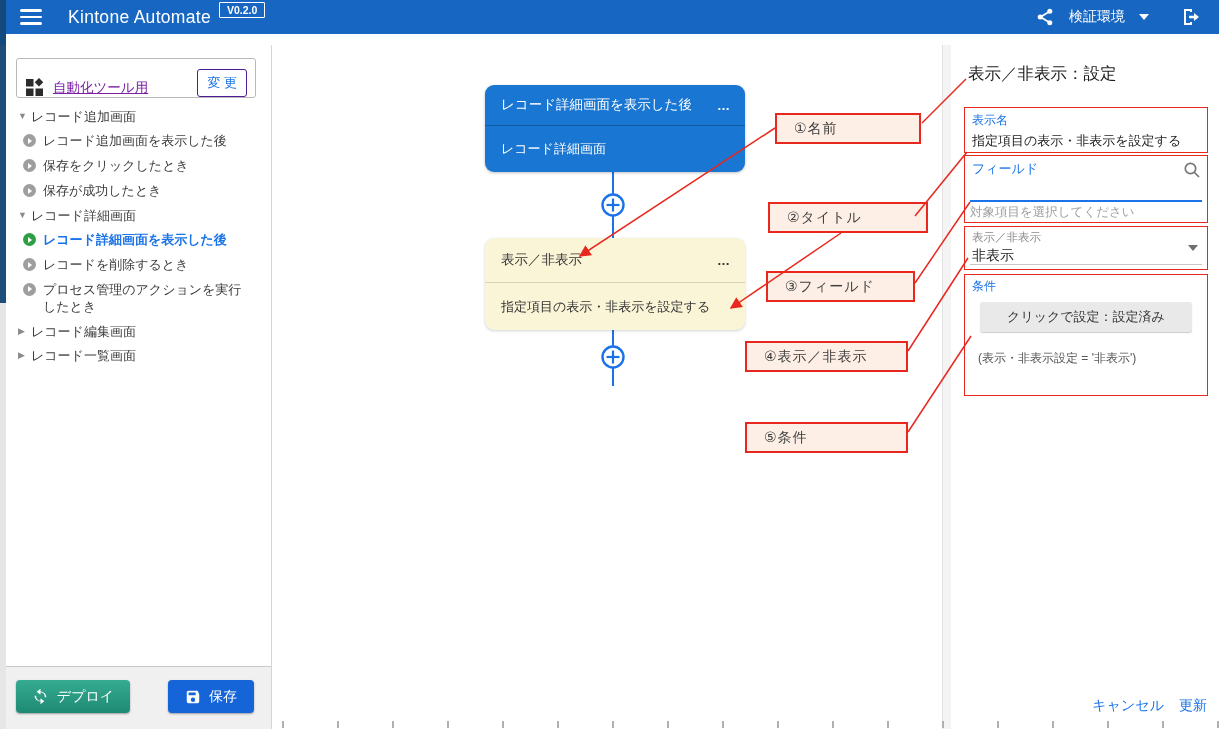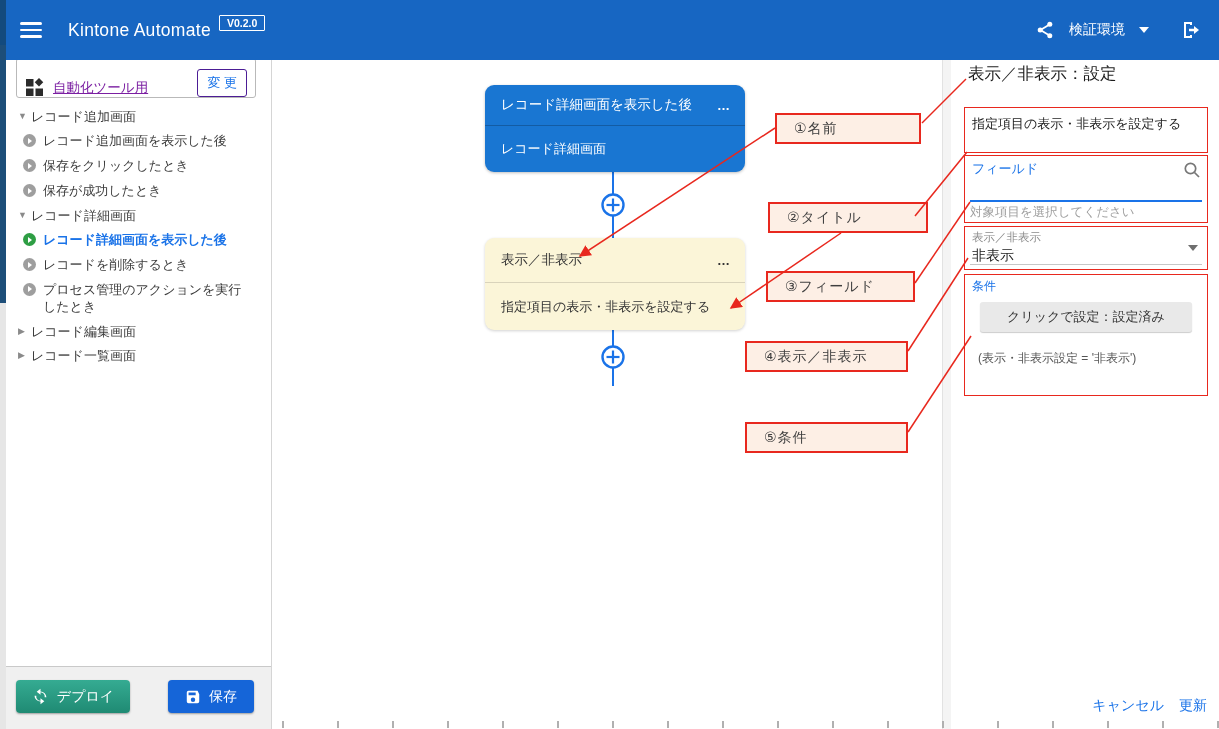--- a/index.html
+++ b/index.html
@@ -2,21 +2,21 @@
 <html><head>
 <meta charset="utf-8">
 <style>
   html,body{margin:0;padding:0;}
   body{
     width:1219px;height:729px;position:relative;overflow:hidden;
     font-family:"Liberation Sans","DejaVu Sans",sans-serif;
     background:#fff;color:#333;
   }
   
-  .appbar{position:absolute;left:0;top:0;width:1219px;height:60px;background:#1766c2;
+  .appbar{position:absolute;left:0;top:0;width:1219px;height:34px;background:#1766c2;
     display:flex;align-items:center;z-index:10;}
   .hamburger{width:22px;height:16px;margin-left:20px;display:flex;flex-direction:column;justify-content:space-between;cursor:pointer;}
   .hamburger span{display:block;height:2.6px;background:#fff;border-radius:2px;}
   .appbar-title{color:#fff;font-size:17.5px;font-weight:500;margin-left:26px;letter-spacing:.3px;}
   .ver-badge{color:#fff;border:1.6px solid #fff;border-radius:1px;font-size:10.5px;font-weight:bold;
     padding:1px 7px;margin-left:8px;margin-bottom:14px;}
   .appbar-right{margin-left:auto;display:flex;align-items:center;gap:14px;margin-right:16px;}
   .env-label{color:#fff;font-size:14px;}
   .caret-down{width:0;height:0;border-left:5px solid transparent;border-right:5px solid transparent;border-top:6px solid #fff;}
   .icon-btn{display:flex;align-items:center;justify-content:center;cursor:pointer;}
@@ -238,20 +238,21 @@
 <div class="callout" style="left:775px;top:113px;width:146px;height:31px;">①名前</div>
 <div class="callout" style="left:768px;top:202px;width:160px;height:31px;">②タイトル</div>
 <div class="callout" style="left:766px;top:271px;width:149px;height:31px;">③フィールド</div>
 <div class="callout" style="left:745px;top:341px;width:163px;height:31px;">④表示／非表示</div>
 <div class="callout" style="left:745px;top:422px;width:163px;height:31px;">⑤条件</div>
 
 <div class="panel">
   <div class="panel-title">表示／非表示：設定</div>
 
   <div class="fgroup g-dispname">
+    <div class="lbl-blue">表示名</div>
     <div class="fval">指定項目の表示・非表示を設定する</div>
   </div>
 
   <div class="fgroup g-field">
     <div class="lbl-blue">フィールド</div>
     <div class="search-ic">
       <svg width="18" height="18" viewBox="0 0 18 18">
         <circle cx="7.5" cy="7.5" r="5.2" fill="none" stroke="#777" stroke-width="1.7"></circle>
         <line x1="11.5" y1="11.5" x2="16" y2="16" stroke="#777" stroke-width="1.7"></line>
       </svg>

